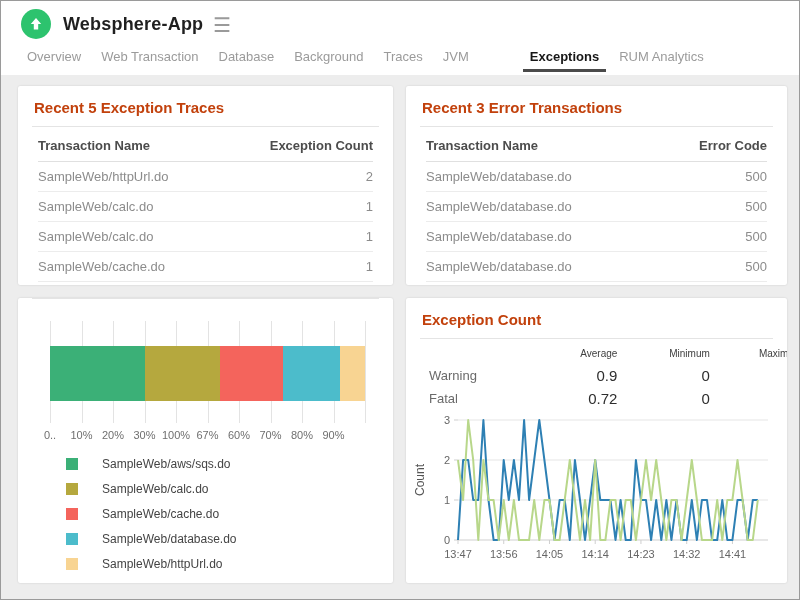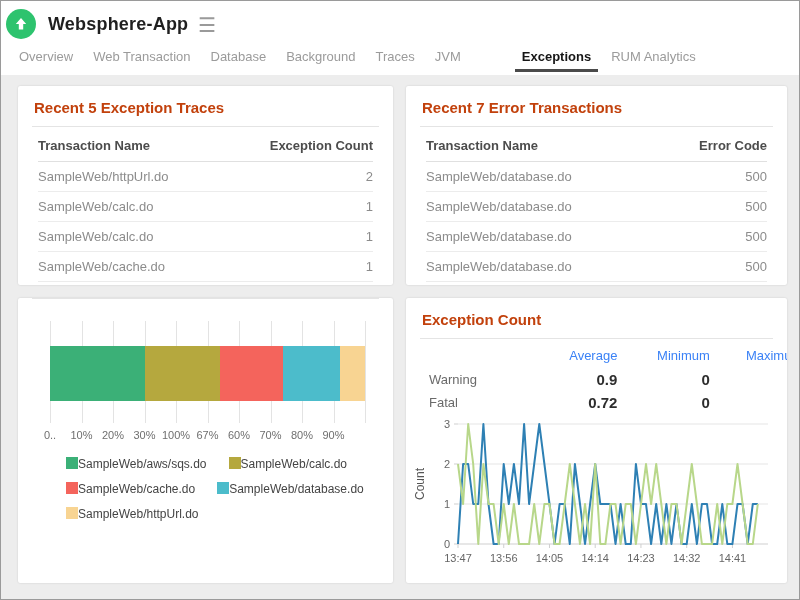--- a/index.html
+++ b/index.html
@@ -4,30 +4,30 @@
 <style>
   * { margin:0; padding:0; box-sizing:border-box; }
   html,body { width:800px; height:600px; }
   body {
     font-family:"Liberation Sans","DejaVu Sans",sans-serif;
     background:#ededed; color:#333;
     border:1px solid #9a9a9a;
     overflow:hidden;
   }
   
-  .app-header { background:#fff; height:46px; display:flex; align-items:center; padding-left:5px; }
+  .app-header { background:#fff; height:46px; display:flex; align-items:center; padding-left:20px; }
   .status-circle {
     width:30px; height:30px; border-radius:50%; background:#2dc36e;
     display:flex; align-items:center; justify-content:center; flex:0 0 auto;
   }
   .status-circle svg { display:block; }
   .app-title { font-size:18px; font-weight:700; color:#1f1f1f; margin-left:12px; letter-spacing:.2px; }
   .menu-icon { margin-left:10px; color:#9a9a9a; font-size:20px; line-height:1; cursor:pointer; padding-top:2px; }
   
-  .tab-bar { background:#fff; height:28px; display:flex; align-items:flex-start; padding-left:8px; }
+  .tab-bar { background:#fff; height:28px; display:flex; align-items:flex-start; padding-left:16px; }
   .tab {
     font-size:13px; color:#9b9b9b; padding:2px 7px 8px 7px; margin:0 3px; cursor:pointer; white-space:nowrap;
   }
   .tab.active { color:#161616; font-weight:700; border-bottom:3px solid #4a4a4a; padding-bottom:5px;margin-left:44px; }
   
   .dash { padding:11px 12px 0 17px; display:grid; grid-template-columns:375px 1fr; grid-template-rows:199px 285px; gap:13px; }
   .panel { background:#fff; border-radius:2px; box-shadow:0 0 2px rgba(0,0,0,.15); overflow:hidden; position:relative; }
   .panel-title { font-size:15px; font-weight:600; color:#c2410c; padding:13px 16px 10px 16px; }
   .panel-divider { border-bottom:1px solid #e4e4e4; margin:0 14px; }
   
@@ -35,30 +35,30 @@
   table.data th { font-size:13px; font-weight:700; color:#4c4c4c; text-align:left; padding:9px 0 8px 0; border-bottom:1px solid #e0e0e0; }
   table.data th.num, table.data td.num { text-align:right; }
   table.data td { font-size:13px; color:#8c8c8c; padding:7px 0; border-bottom:1px solid #ececec; }
   
   .bar-chart { position:relative; height:120px; margin:22px 28px 0 32px; }
   .bar-grid-line { position:absolute; top:0; bottom:18px; width:1px; background:#e3e3e3; }
   .stacked-bar { position:absolute; left:0; right:0; top:25px; height:55px; display:flex; }
   .bar-seg { height:100%; }
   .bar-x-label { position:absolute; bottom:0; transform:translateX(-50%); font-size:11px; color:#6f6f6f; }
   .bar-legend { margin:16px 20px 0 48px; display:flex; flex-wrap:wrap; column-gap:22px; row-gap:11px; }
-  .legend-item { display:flex; align-items:flex-start; gap:0; cursor:pointer; }
+  .legend-item { display:flex; align-items:center; gap:24px; cursor:pointer; }
   .legend-swatch { width:12px; height:12px; flex:0 0 auto; }
   .legend-label { font-size:12px; color:#444; }
   
   .stats-wrap { overflow:hidden; margin-top:3px; }
   table.stats { width:104%; border-collapse:collapse; table-layout:fixed; }
-  table.stats th { font-size:13px; font-weight:400; color:#3b82f6; text-align:right; padding:6px 0 5px 0; }
+  table.stats th { font-size:10px; font-weight:400; color:#404040; text-align:right; padding:6px 0 5px 0; }
   table.stats td { text-align:right; padding:3px 0; }
   table.stats td.row-label { text-align:left; padding-left:23px; font-size:13px; color:#6a6a6a; }
-  table.stats td.val { font-size:15px; color:#2e2e2e;font-weight:bold; }
+  table.stats td.val { font-size:15px; color:#2e2e2e; }
   table.stats col.c-label { width:30%; } table.stats col.c-n { width:23.3%; }
   
   .line-chart-wrap { margin:2px 6px 0 6px; }
   svg text { font-family:"Liberation Sans","DejaVu Sans",sans-serif; }
 </style>
 </head>
 <body>
 
 <div class="app-header">
   <div class="status-circle">
@@ -112,21 +112,21 @@
           </tr>
         <tr>
           <td>SampleWeb/database.do</td>
           <td class="num">1</td>
           </tr>
       </tbody>
     </table>
   </div>
 
   <div class="panel">
-    <div class="panel-title">Recent 7 Error Transactions</div>
+    <div class="panel-title">Recent 3 Error Transactions</div>
     <div class="panel-divider"></div>
     <table class="data">
       <thead>
         <tr>
           <th>Transaction Name</th>
           <th class="num">Error Code</th>
         </tr>
       </thead>
       <tbody>
         <tr>

